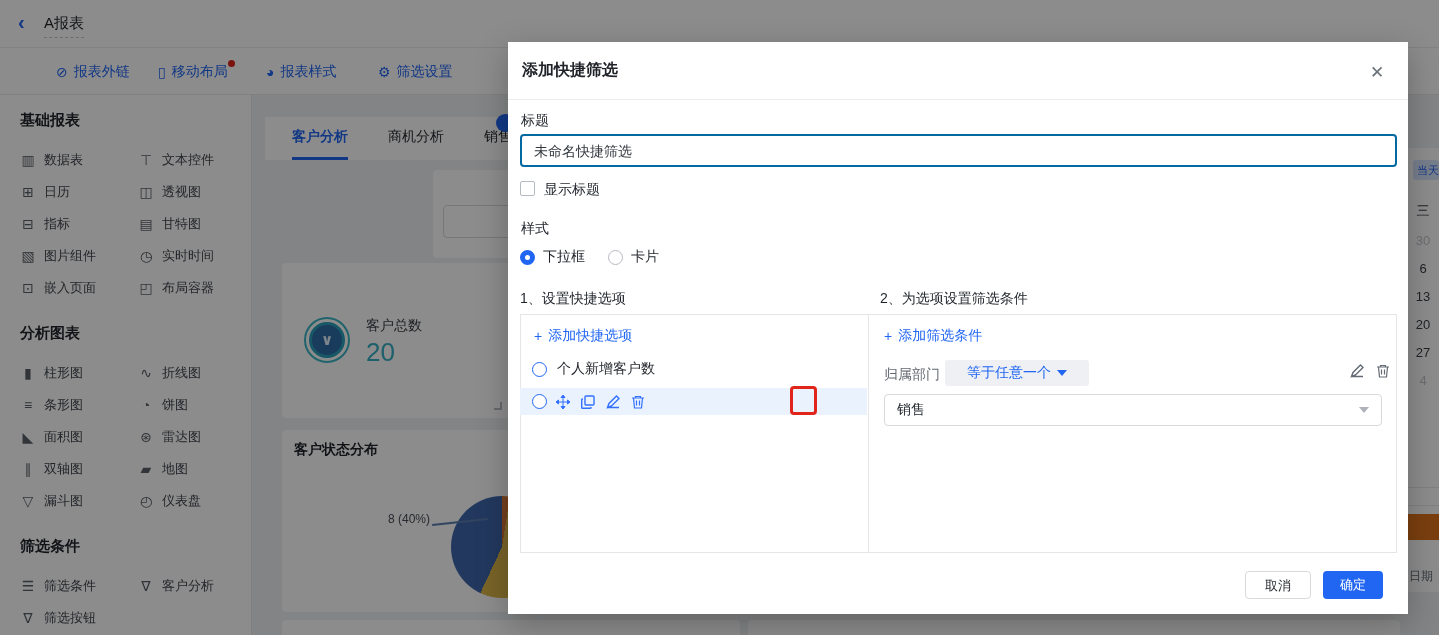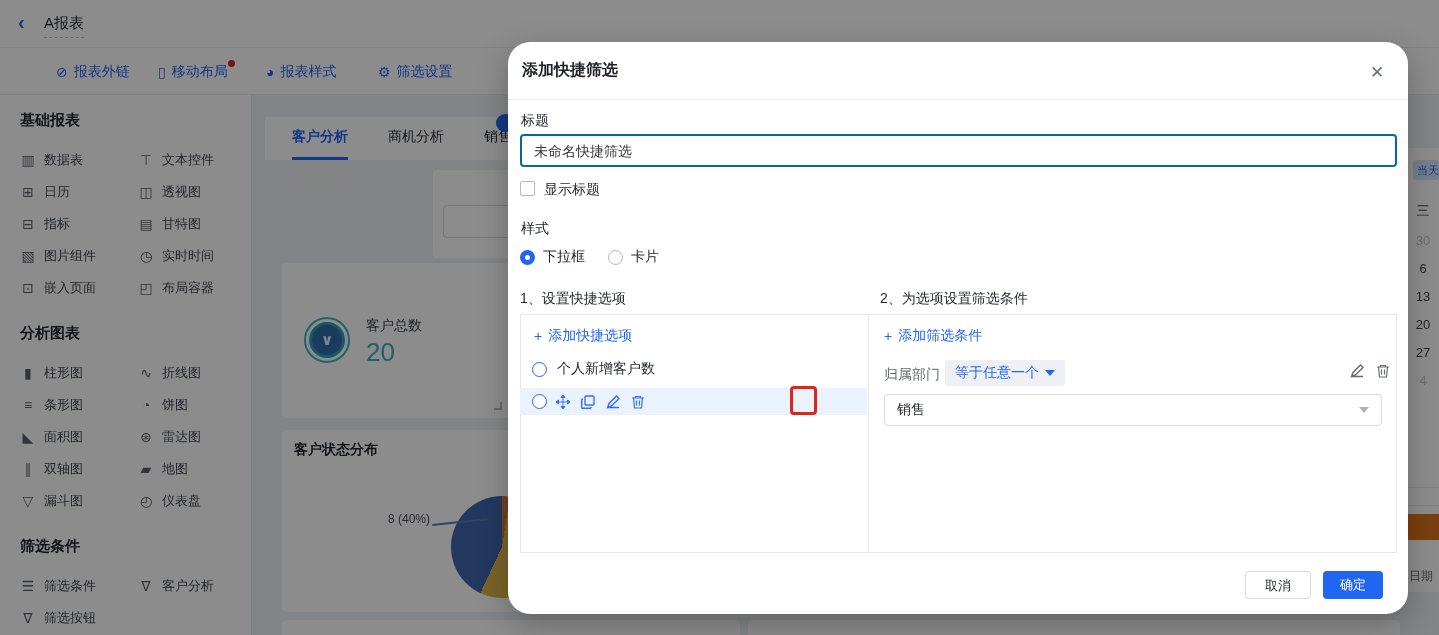--- a/index.html
+++ b/index.html
@@ -48,42 +48,42 @@
   .cal-chip { left:1413px; top:160px; width:26px; height:20px; background:#d9e6ff; border-radius:3px; color:#2166f3; font-size:11px; line-height:20px; padding-left:4px; overflow:hidden; white-space:nowrap; }
   .cal-wd { left:1410px; top:202px; width:26px; text-align:center; font-size:13px; color:#383d44; }
   .cal-d { left:1410px; width:26px; text-align:center; font-size:13px; color:#3a3f45; }
   .cal-d.muted { color:#c4c7cc; }
   .cal-line { left:1408px; width:31px; height:1px; background:#e8eaed; }
   .cal-orange { left:1408px; top:514px; width:31px; height:26px; background:#e0731d; }
   .cal-foot { left:1409px; top:568px; font-size:12px; color:#646a73; white-space:nowrap; }
 
   
   .overlay { left:0; top:0; width:1439px; height:635px; background:rgba(0,0,0,0.45); z-index:5; }
-  .modal { left:508px; top:42px; width:900px; height:572px; background:#fff; border-radius:22px; box-shadow:0 10px 30px rgba(0,0,0,.25); z-index:10; }
+  .modal { left:508px; top:42px; width:900px; height:572px; background:#fff; border-radius:0; box-shadow:0 10px 30px rgba(0,0,0,.25); z-index:10; }
   .m-title { left:14px; top:18px; font-size:16px; font-weight:bold; color:#1f2329; }
   .m-close { left:858px; top:20px; width:22px; height:22px; color:#6b7178; font-size:17px; line-height:22px; text-align:center; cursor:pointer; }
   .m-hline { left:0; top:57px; width:900px; height:1px; background:#ececee; }
   .m-label { font-size:14px; color:#1f2329; }
   .m-input { left:12px; top:92px; width:877px; height:33px; border:2px solid #0369a1; border-radius:4px; font-size:14px; color:#33383f; line-height:31px; padding-left:12px; background:#fff; }
   .chk { left:12px; top:139px; width:15px; height:15px; border:1px solid #b6bac1; border-radius:2px; background:#fff; cursor:pointer; }
   .radio { width:15px; height:15px; border-radius:50%; background:#fff; cursor:pointer; flex:none; }
   .r-on { border:5px solid #2166f3; }
   .r-off { border:1px solid #b6bac1; }
   .r-blue { border:1.5px solid #2166f3; }
   .radio-row { display:flex; align-items:center; gap:8px; font-size:14px; color:#1f2329; }
   .panel-wrap { left:12px; top:272px; width:877px; height:239px; border:1px solid #e5e6e8; }
   .panel-div { left:360px; top:272px; width:1px; height:239px; background:#e5e6e8; }
   .addlink { color:#2166f3; font-size:14px; cursor:pointer; display:flex; gap:6px; align-items:center; }
   .opt-row { display:flex; align-items:center; gap:9px; font-size:14px; color:#1f2329; }
   .opt-row.hl { background:#e9f2fd; }
   .row-icons { display:flex; align-items:center; gap:11px; color:#3370ff; }
   .row-icons svg { display:block; cursor:pointer; }
   .red-box { left:282px; top:344px; width:27px; height:29px; border:3px solid #e1251b; border-radius:4px; z-index:12; }
   .cond-field { font-size:14px; color:#646a73; }
-  .cond-chip { display:flex; align-items:center; gap:6px; background:#eef0f3; border-radius:3px; padding:0 10px; height:26px; color:#2166f3; font-size:14px; cursor:pointer; }
+  .cond-chip { display:flex; align-items:center; gap:6px; background:#eef0f3; border-radius:3px; padding:0 22px; height:26px; color:#2166f3; font-size:14px; cursor:pointer; }
   .caret { width:0; height:0; border-left:5px solid transparent; border-right:5px solid transparent; border-top:6px solid #2166f3; }
   .caret.gray { border-top-color:#aeb2b8; }
   .gicons { display:flex; gap:12px; color:#646a73; }
   .dropdown { left:376px; top:352px; width:498px; height:32px; border:1px solid #d9d9d9; border-radius:4px; display:flex; align-items:center; justify-content:space-between; padding:0 12px; font-size:14px; color:#1f2329; cursor:pointer; background:#fff; }
   .btn { height:28px; border-radius:4px; font-size:13px; text-align:center; line-height:28px; cursor:pointer; }
   .btn-cancel { left:737px; top:529px; width:66px; background:#fff; border:1px solid #d9d9d9; color:#1f2329; }
   .btn-ok { left:815px; top:529px; width:60px; background:#2166f3; color:#fff; }
 </style>
 </head>
 <body>

